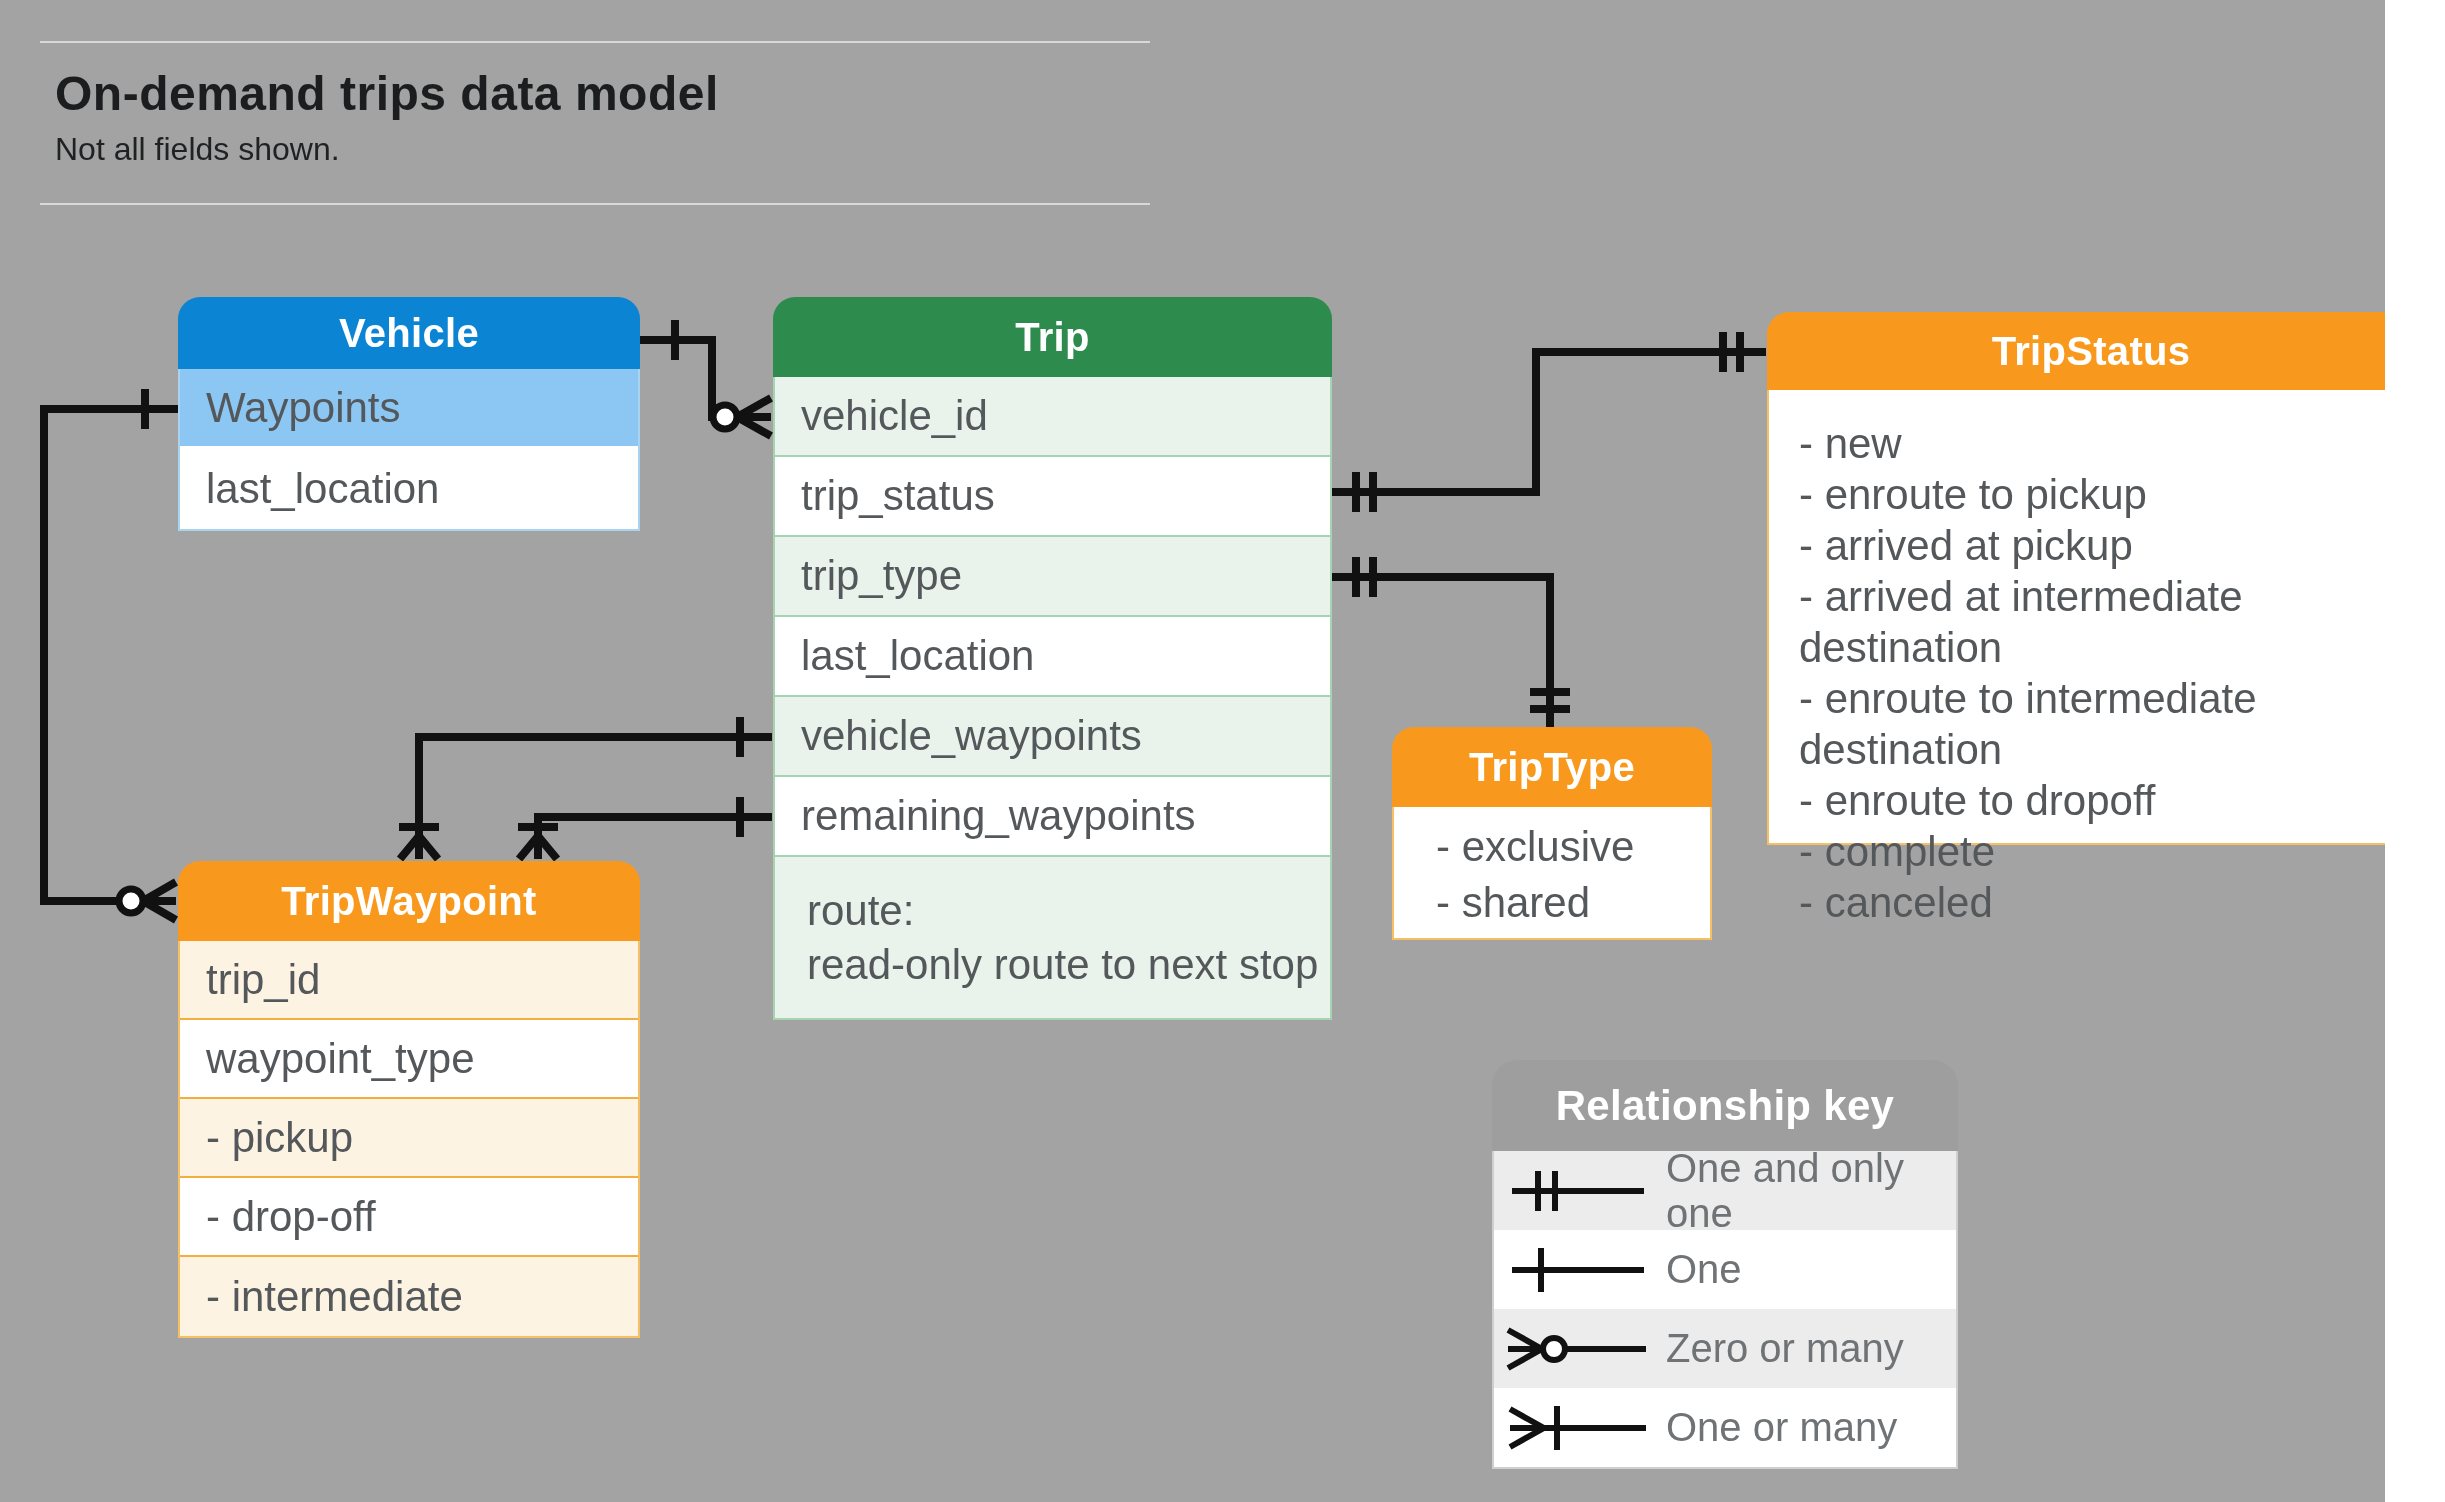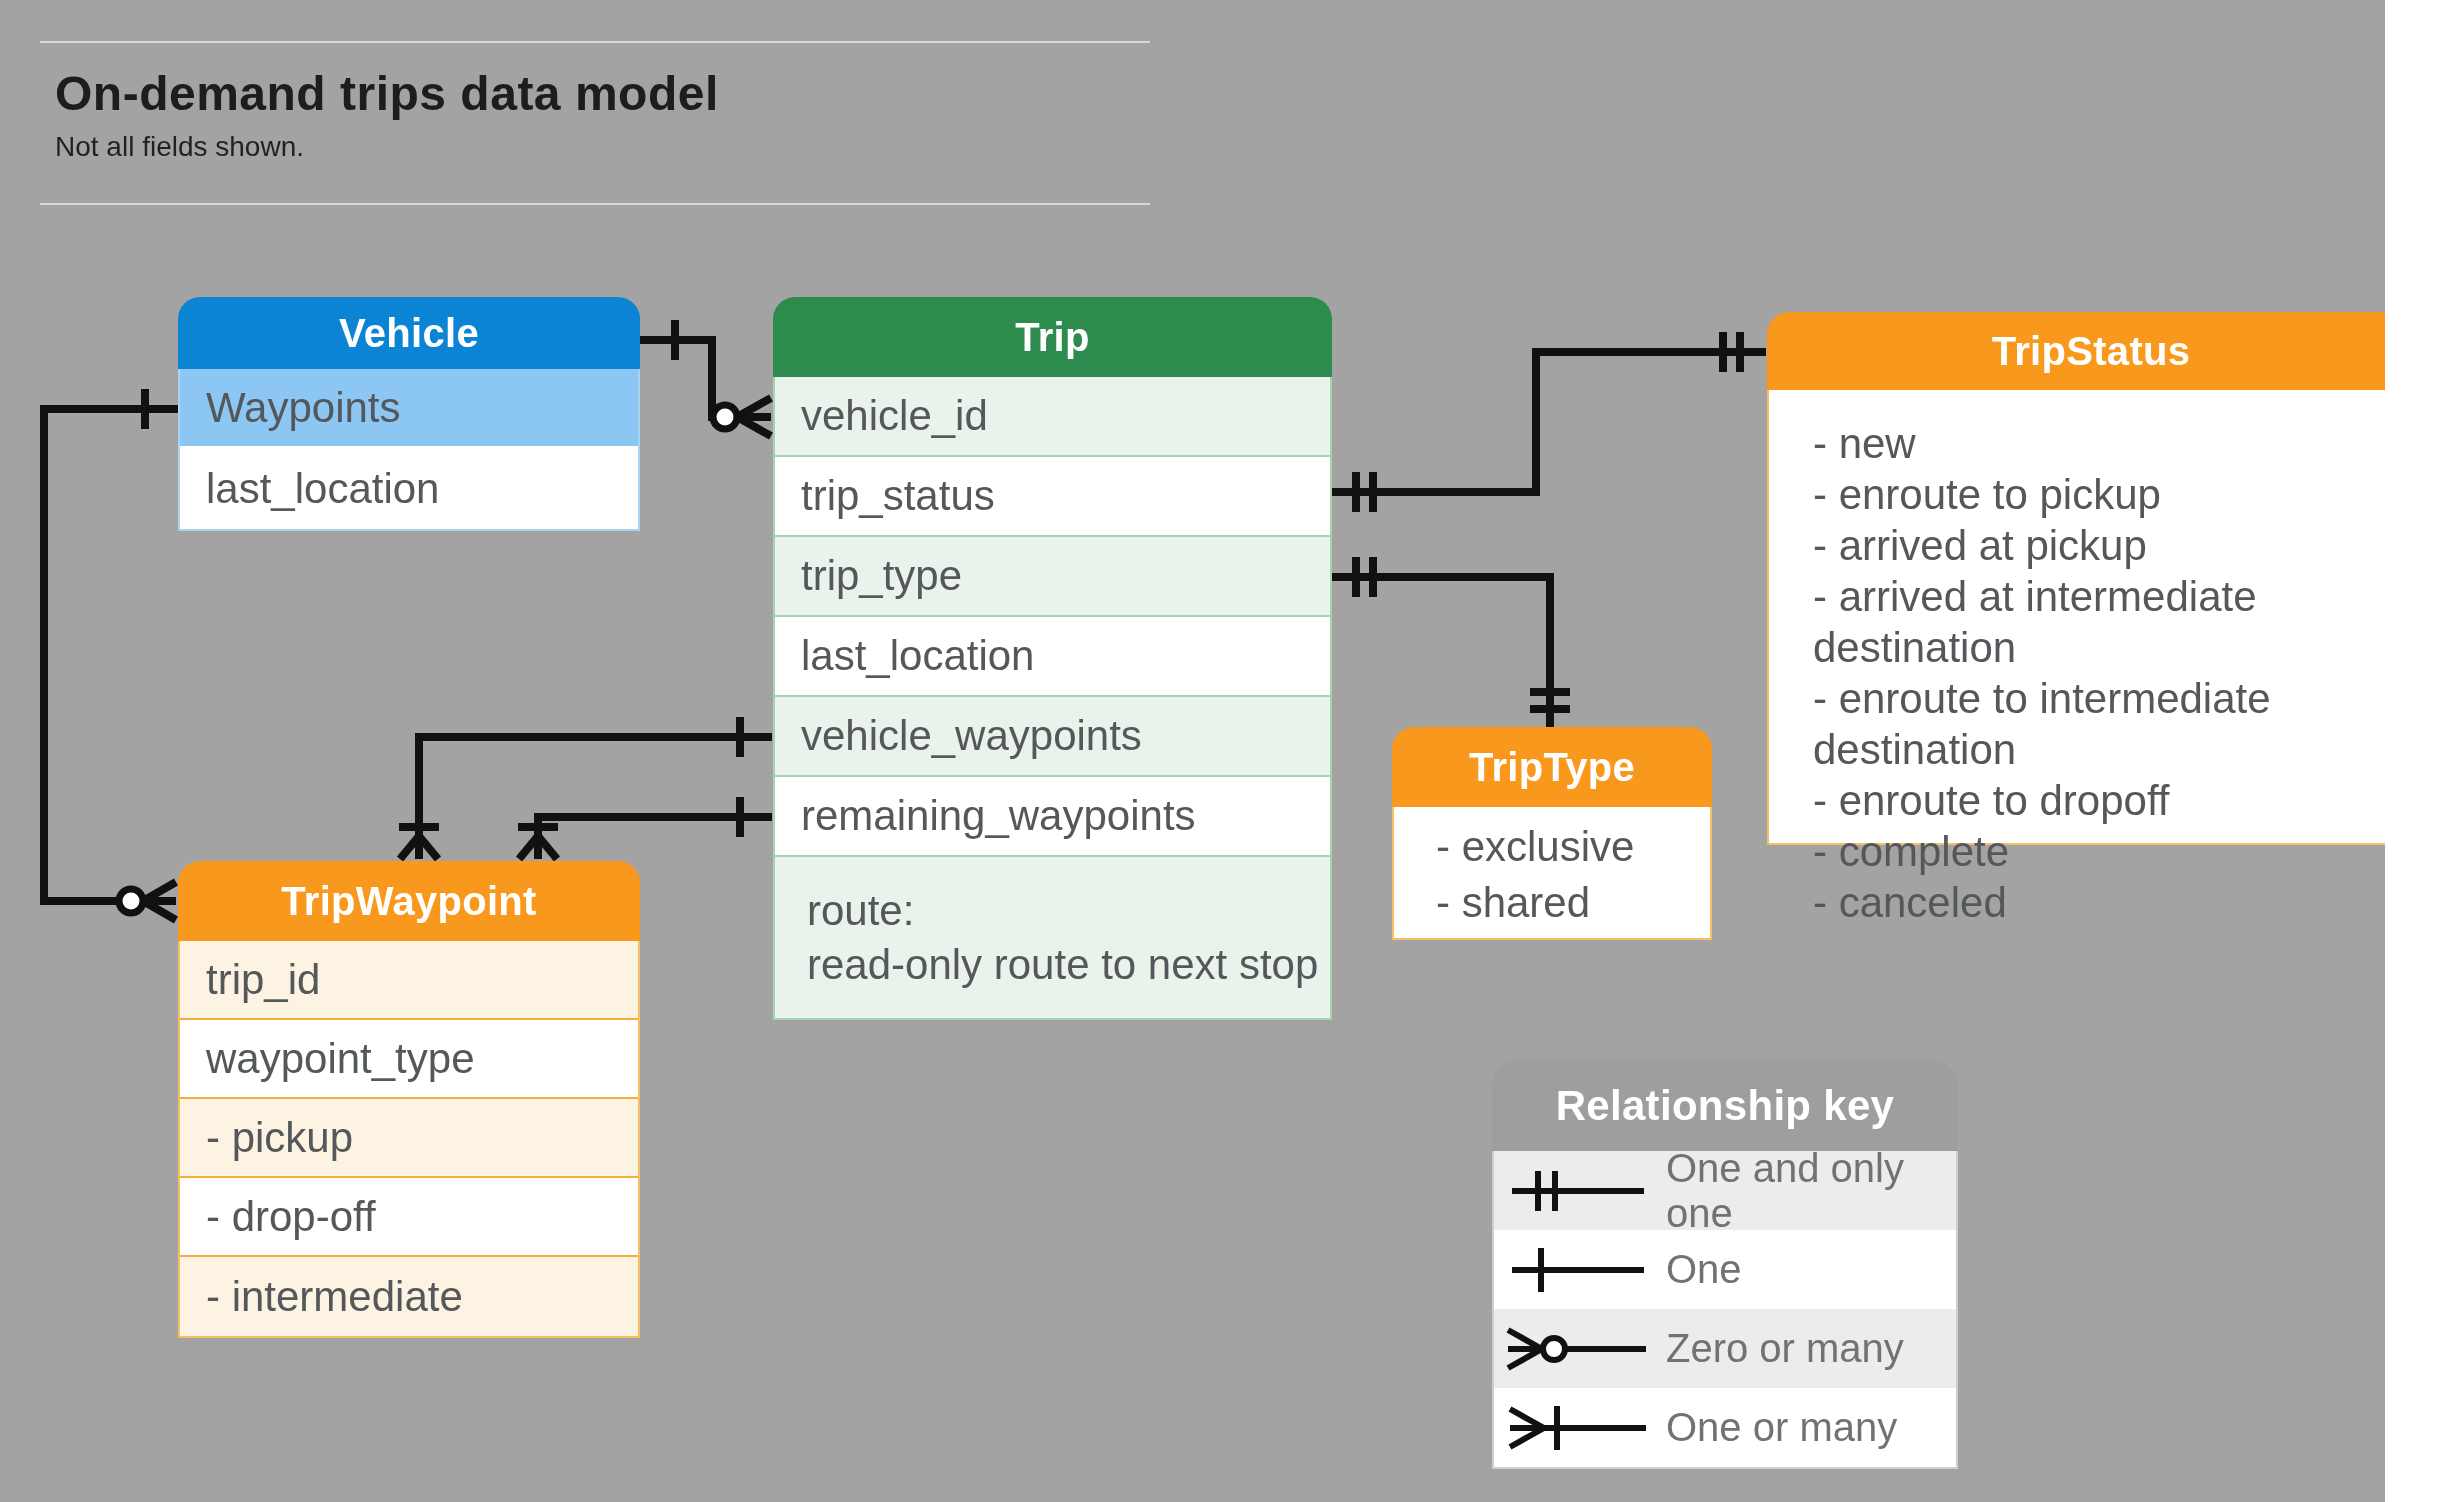--- a/index.html
+++ b/index.html
@@ -2,21 +2,21 @@
 <html><head>
 <meta charset="utf-8">
 <style>
   html,body{margin:0;padding:0;background:#ffffff;}
   #canvas{
     position:relative;width:2385px;height:1502px;background:#a3a3a3;overflow:hidden;
     font-family:"Liberation Sans",sans-serif;
   }
   .rule{position:absolute;height:2px;background:#d8d8d8;}
   #page-title{position:absolute;left:55px;top:66px;font-size:48px;font-weight:700;color:#1b1d1f;letter-spacing:0.5px;}
-  #page-subtitle{position:absolute;left:55px;top:131px;font-size:28px;color:#1f2123;}
+  #page-subtitle{position:absolute;left:55px;top:131px;font-size:32px;color:#1f2123;}
 
   .entity{position:absolute;border-radius:24px 24px 0 0;}
   .entity .hd{
     height:80px;border-radius:22px 22px 0 0;display:flex;align-items:center;justify-content:center;
     color:#ffffff;font-size:40px;font-weight:700;letter-spacing:0.3px;
   }
   .row{
     height:80px;display:flex;align-items:center;box-sizing:border-box;
     padding-left:26px;font-size:42px;color:#54585b;
   }
@@ -36,21 +36,21 @@
   #trip .row.route{height:161px;flex-direction:column;align-items:flex-start;justify-content:center;line-height:54px;padding-left:32px;}
 
   
   .orange .hd{background:#f8991d;}
   .orange .body{border:2px solid #f6bf63;border-top:none;box-sizing:border-box;background:#fff;}
   .orange .row{border-bottom:2px solid #f3ae3d;}
   .orange .row:last-child{border-bottom:none;}
   .orange .row.tint{background:#fdf3e2;}
   .enumlist{background:#fdf3e2;box-sizing:border-box;}
   .enumlist .item{font-size:42px;color:#54585b;}
-  #tripstatus .enumlist{padding:28px 0 0 44px;}
+  #tripstatus .enumlist{padding:28px 0 0 30px;}
   #tripstatus .item{line-height:51px;}
   #triptype .enumlist{padding:12px 0 0 42px;}
   #triptype .item{line-height:56px;}
 
   
   #relkey .hd{background:#9e9e9e;height:91px;border-radius:26px 26px 0 0;font-size:42px;}
   #relkey .body{border:2px solid #cfcfcf;border-top:none;box-sizing:border-box;background:#fff;}
   #relkey .krow{height:79px;display:flex;align-items:center;}
   #relkey .krow.tint{background:#ececec;}
   #relkey .klabel{font-size:40px;color:#6f7375;}

